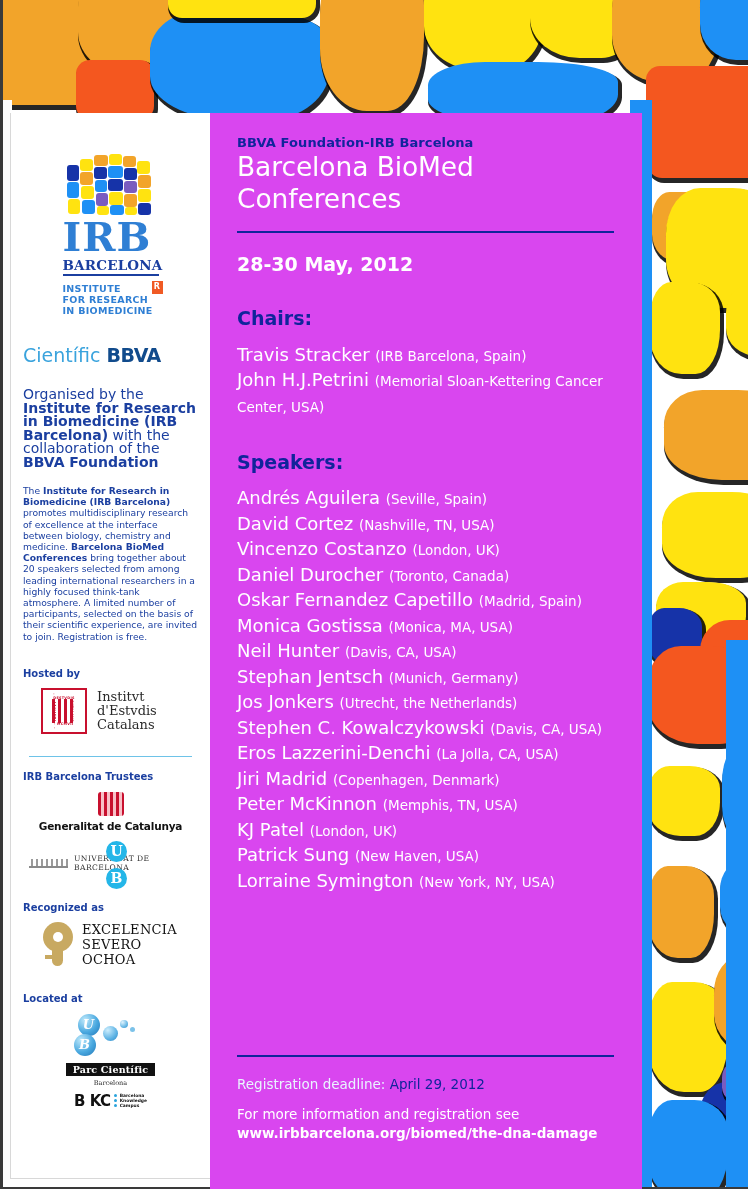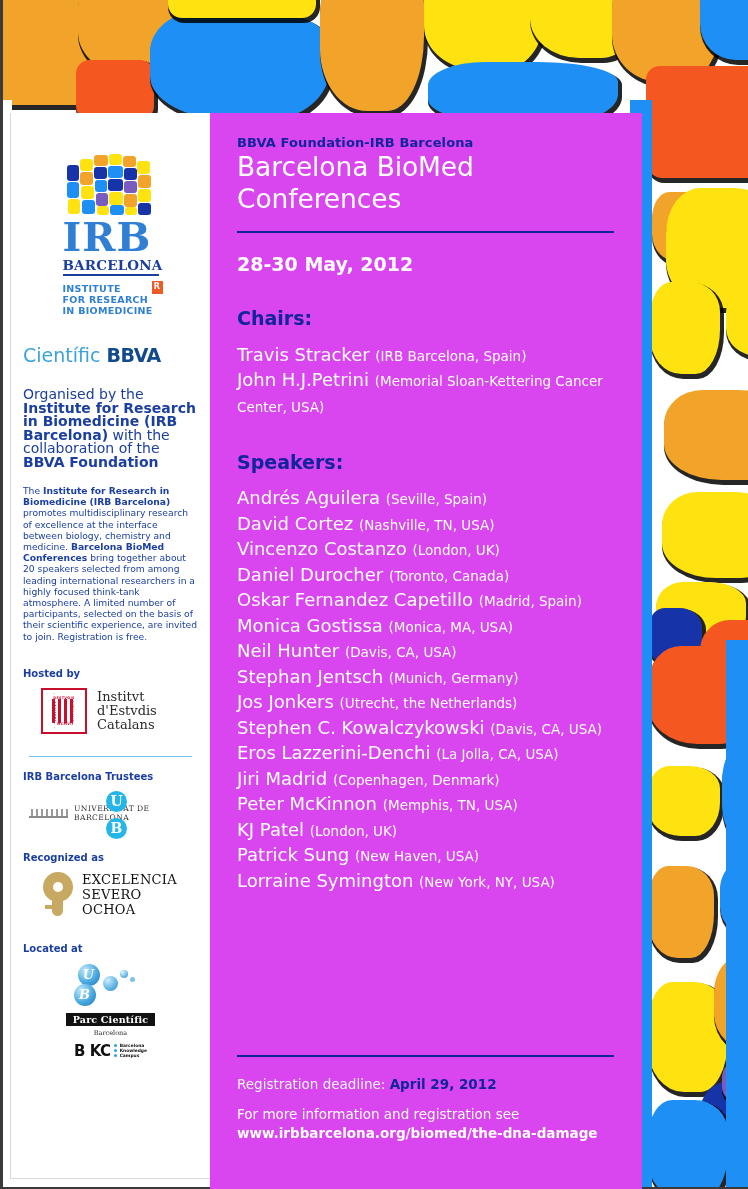--- a/index.html
+++ b/index.html
@@ -234,21 +234,21 @@
   .speakers-list { margin-top: 13px; }
   .speakers-list .person { line-height: 24.5px; }
   .bottom-rule {
     position: absolute; left: 27px; right: 28px; top: 942px;
     height: 1.5px; background: #10249b;
   }
   .deadline {
     position: absolute; left: 27px; top: 963px;
     font-size: 13.5px; color: #e9f4ff;
   }
-  .deadline b { color: #10249b; font-weight: bold; }
+  .deadline b { color: #10249b; font-weight: normal; }
   .info {
     position: absolute; left: 27px; top: 992px;
     font-size: 13.5px; line-height: 19px; color: #ffffff;
   }
   .info b { font-weight: bold; }
 </style>
 </head>
 <body>
 
 <div class="poster">
@@ -364,20 +364,24 @@
         <div>Institvt</div>
         <div>d'Estvdis</div>
         <div>Catalans</div>
       </div>
     </div>
 
     <div class="divider"></div>
 
     <div class="small-label" style="margin-top:14px;">IRB Barcelona Trustees</div>
 
+    <div class="gen-block">
+      <div class="gen-mark"></div>
+      <div class="gen-name">Generalitat de Catalunya</div>
+    </div>
 
     <div class="ub-row">
       <div class="ub-build"></div>
       <div class="ub-text">UNIVERSITAT DE BARCELONA</div>
       <div class="ub-u">U</div>
       <div class="ub-b">B</div>
     </div>
 
     <div class="small-label" style="margin-top:30px;">Recognized as</div>
 

